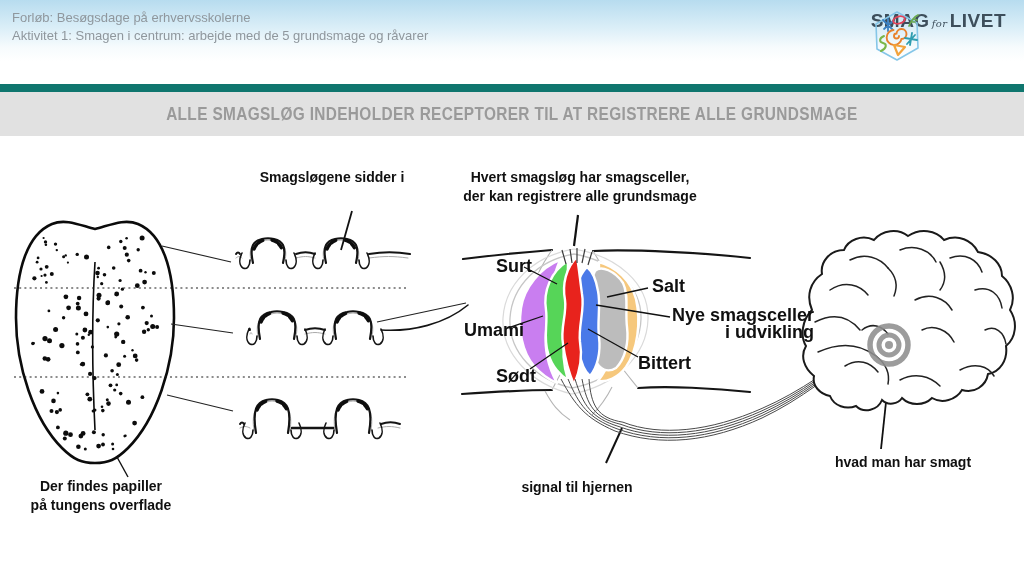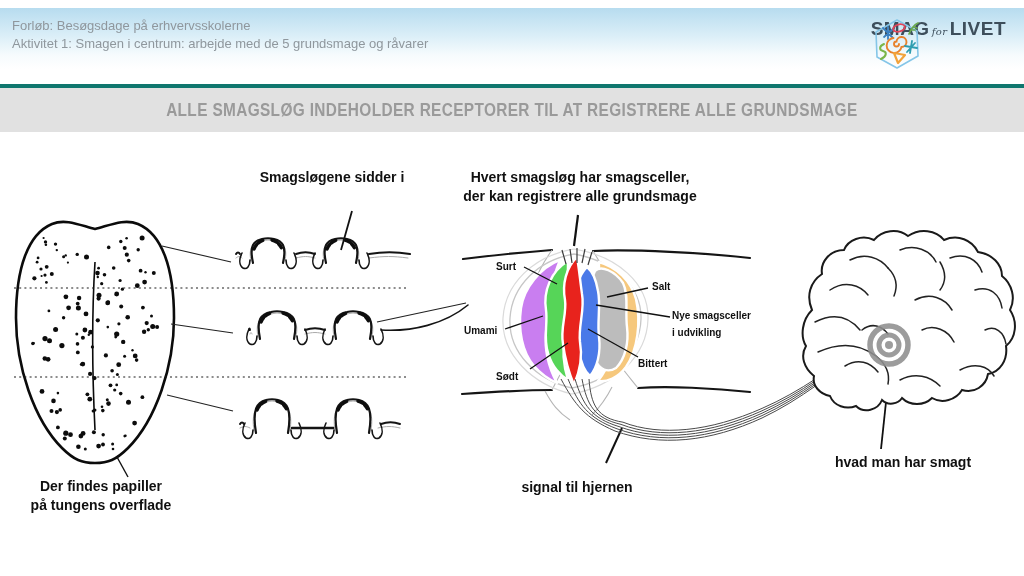--- a/index.html
+++ b/index.html
@@ -1,33 +1,33 @@
 <!DOCTYPE html>
 <html><head>
 <meta charset="utf-8">
 <style>
   html,body{margin:0;padding:0;}
   body{width:1024px;height:576px;position:relative;overflow:hidden;background:#fff;
        font-family:"Liberation Sans",sans-serif;}
   
-  .header{position:absolute;left:0;top:8px;width:1024px;height:72px;
+  .header{position:absolute;left:0;top:0;width:1024px;height:72px;
           background:linear-gradient(180deg,#b7dcef 0%,#dcefF8 40%,#f6fbfd 65%,#ffffff 85%);}
   .header-lines{position:absolute;left:12px;top:9px;color:#8f979d;font-size:13px;line-height:18px;}
   .logo{position:absolute;right:18px;top:10px;display:flex;align-items:center;gap:8px;}
   .logo-text{color:#3d4e5b;font-weight:bold;font-size:19px;letter-spacing:.5px;white-space:nowrap;}
   .logo-text .for{font-family:"DejaVu Serif",serif;font-style:italic;font-weight:normal;font-size:10px;padding:0 2px;}
   
   .titlebar{position:absolute;left:0;top:84px;width:1024px;height:44px;background:#e1e1e1;
-            border-top:4px solid #0f766e;display:flex;align-items:center;justify-content:center;}
+            border-top:8px solid #0f766e;display:flex;align-items:center;justify-content:center;}
   .titlebar span{display:inline-block;color:#9a9a9a;font-size:17.5px;font-weight:600;
             letter-spacing:.4px;transform:scaleX(.88);white-space:nowrap;}
   
   .lbl{position:absolute;color:#101010;white-space:nowrap;}
   .lbl.big{font-size:14px;font-weight:600;line-height:19px;text-align:center;transform:translateX(-50%);}
-  .lbl.small{font-size:10px;font-weight:600;line-height:17px;}
+  .lbl.small{font-size:18px;font-weight:600;line-height:17px;text-align:right;}
   svg{position:absolute;left:0;top:0;}
   .art path,.art line,.art circle{vector-effect:none;}
 </style>
 </head>
 <body>
 
 <div class="header">
   <div class="header-lines">
     <div>Forløb: Besøgsdage på erhvervsskolerne</div>
     <div>Aktivitet 1: Smagen i centrum: arbejde med de 5 grundsmage og råvarer</div>

